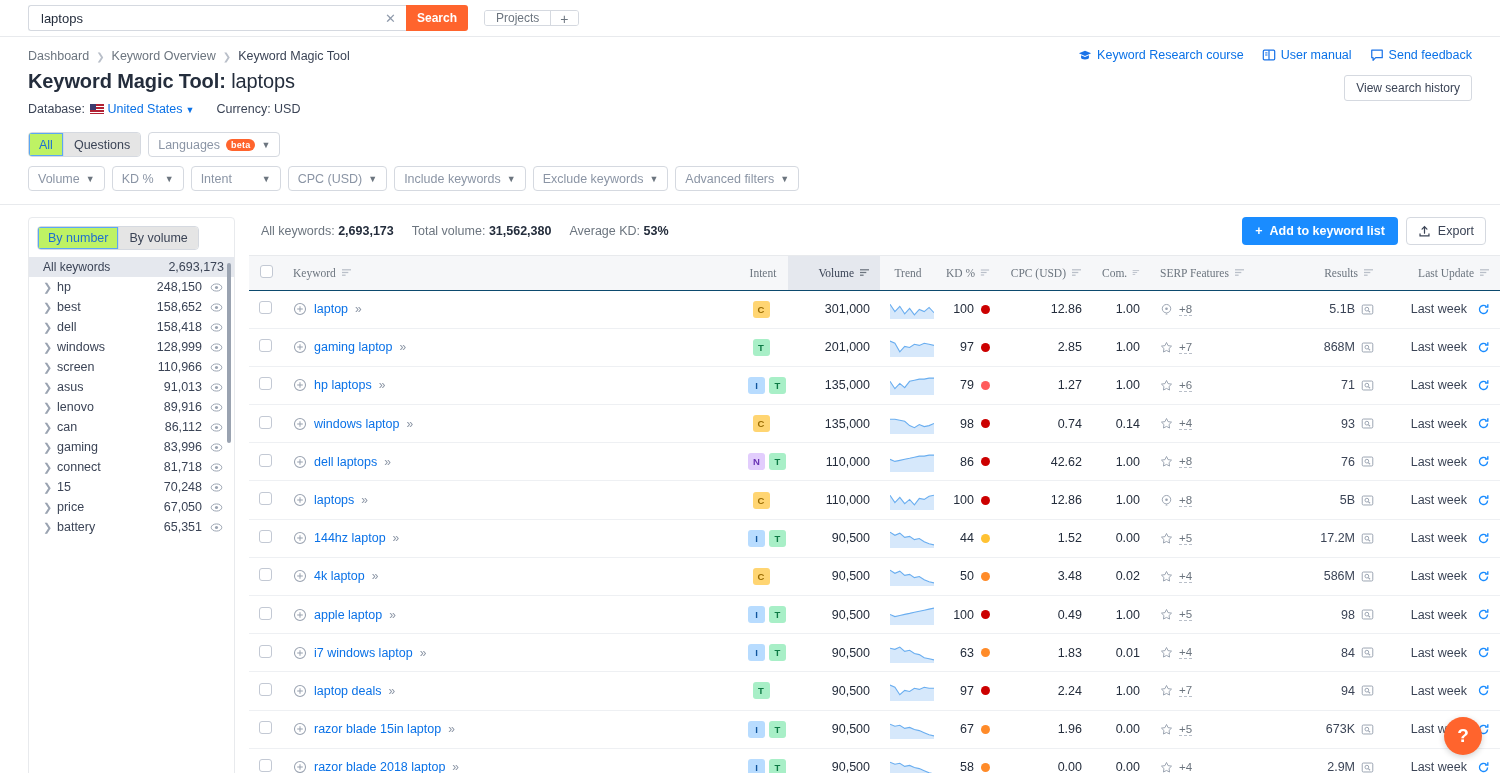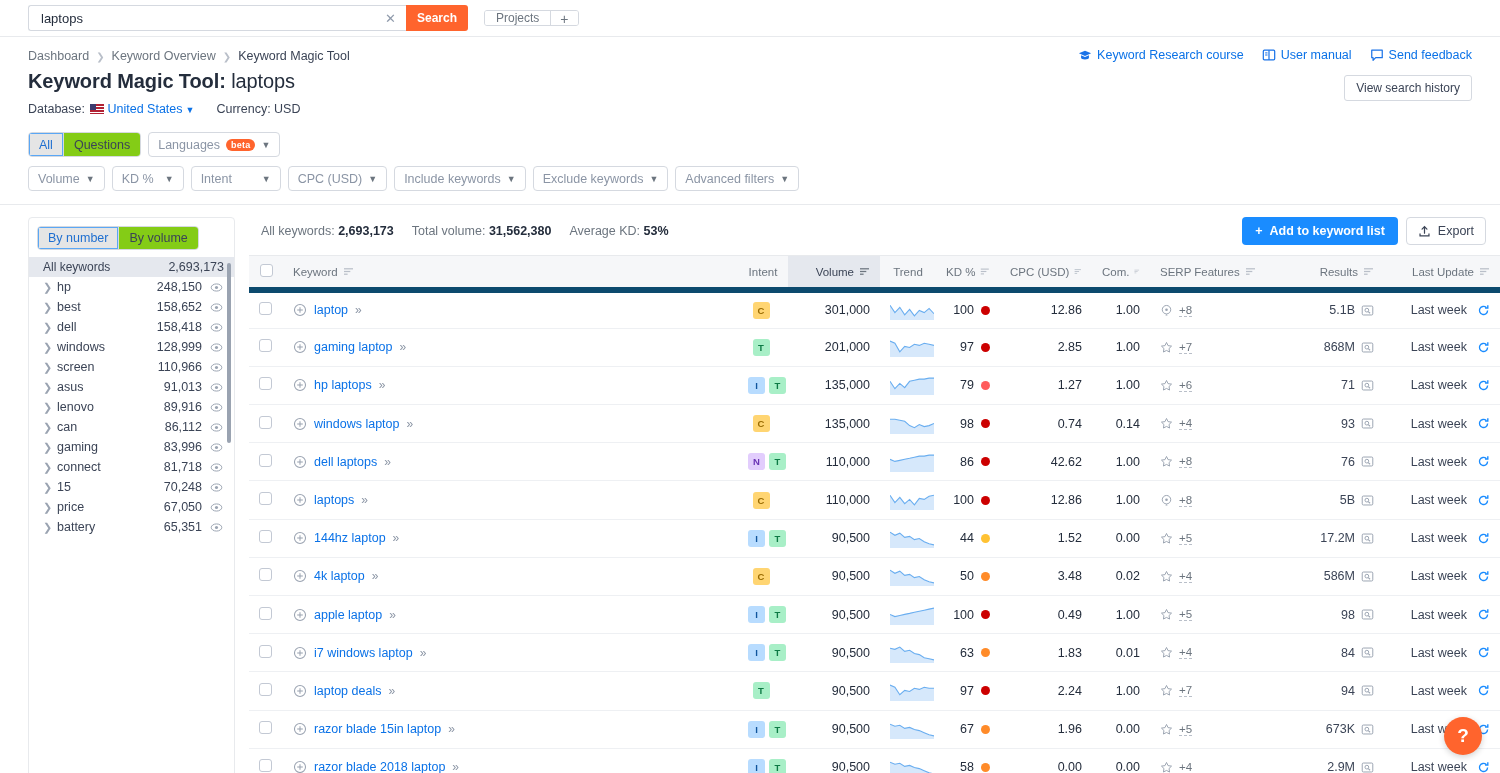--- a/index.html
+++ b/index.html
@@ -130,28 +130,28 @@
 
   
   .filters { padding: 16px 28px 13px 28px; border-bottom: 1px solid #e8eaed;}
   .frow { display: flex; align-items: center; gap: 7px; }
   .frow + .frow { margin-top: 9px; }
   .seg {
     display: flex; border: 1px solid #d5d9e0; border-radius: 4px; overflow: hidden;
     height: 25px;
   }
   .seg .sgbtn {
-    border: none; background: #84cc16;
+    border: none; background: #e5e5e5;
     font-family: "Liberation Sans", sans-serif; font-size: 12.5px;
     color: #3b4456; padding: 0 10px; cursor: pointer;
     border-right: 1px solid #d5d9e0;
   }
   .seg .sgbtn:last-child { border-right: none; }
   .seg .sgbtn.active {
-    background: #e5e5e5; color: #1f6fd0; box-shadow: inset 0 0 0 1px #5aa7f5;
+    background: #bef264; color: #1f6fd0; box-shadow: inset 0 0 0 1px #5aa7f5;
   }
   .pill {
     height: 25px; display: flex; align-items: center; gap: 6px;
     border: 1px solid #d5d9e0; border-radius: 4px; background: #fff;
     font-size: 12.5px; color: #8b95a5; padding: 0 9px; cursor: pointer;
   }
   .pill .dcaret { font-size: 9px; color: #6c757f; }
   .beta {
     background: #ff642d; color: #fff; font-size: 9px; font-weight: bold;
     border-radius: 7px; padding: 1px 5px; letter-spacing: .2px;
@@ -213,22 +213,22 @@
     border: 1px solid #d5d9e0; border-radius: 9px;
     font-size: 11px; color: #8b95a5; padding: 1px 7px;
   }
 
   
   .tbl-wrap { flex: 1; overflow: hidden; border-top: 1px solid #e8eaed; }
   table { width: 100%; border-collapse: collapse; table-layout: fixed; }
   thead th {
     height: 34px; background: #f6f7f9;
     font-size: 11.5px; font-weight: normal; color: #6c757f;
-    border-bottom: 6px solid #0c4a6e;
-    padding: 0 10px; white-space: nowrap;
+    border-bottom: 1px solid #0c4a6e;
+    padding: 0 10px; white-space: nowrap; font-family: Liberation Serif, serif;
   }
   thead th.vol { background: #e5e8ee; color: #3b4456; }
   th .hd { display: flex; align-items: center; gap: 5px; }
   th.r .hd { justify-content: flex-end; }
   th.c .hd { justify-content: center; }
   tbody td {
     height: 38.2px; border-bottom: 1px solid #eef0f3;
     font-size: 12.5px; padding: 0 10px; color: #242d3c;
     white-space: nowrap; overflow: hidden;
   }

